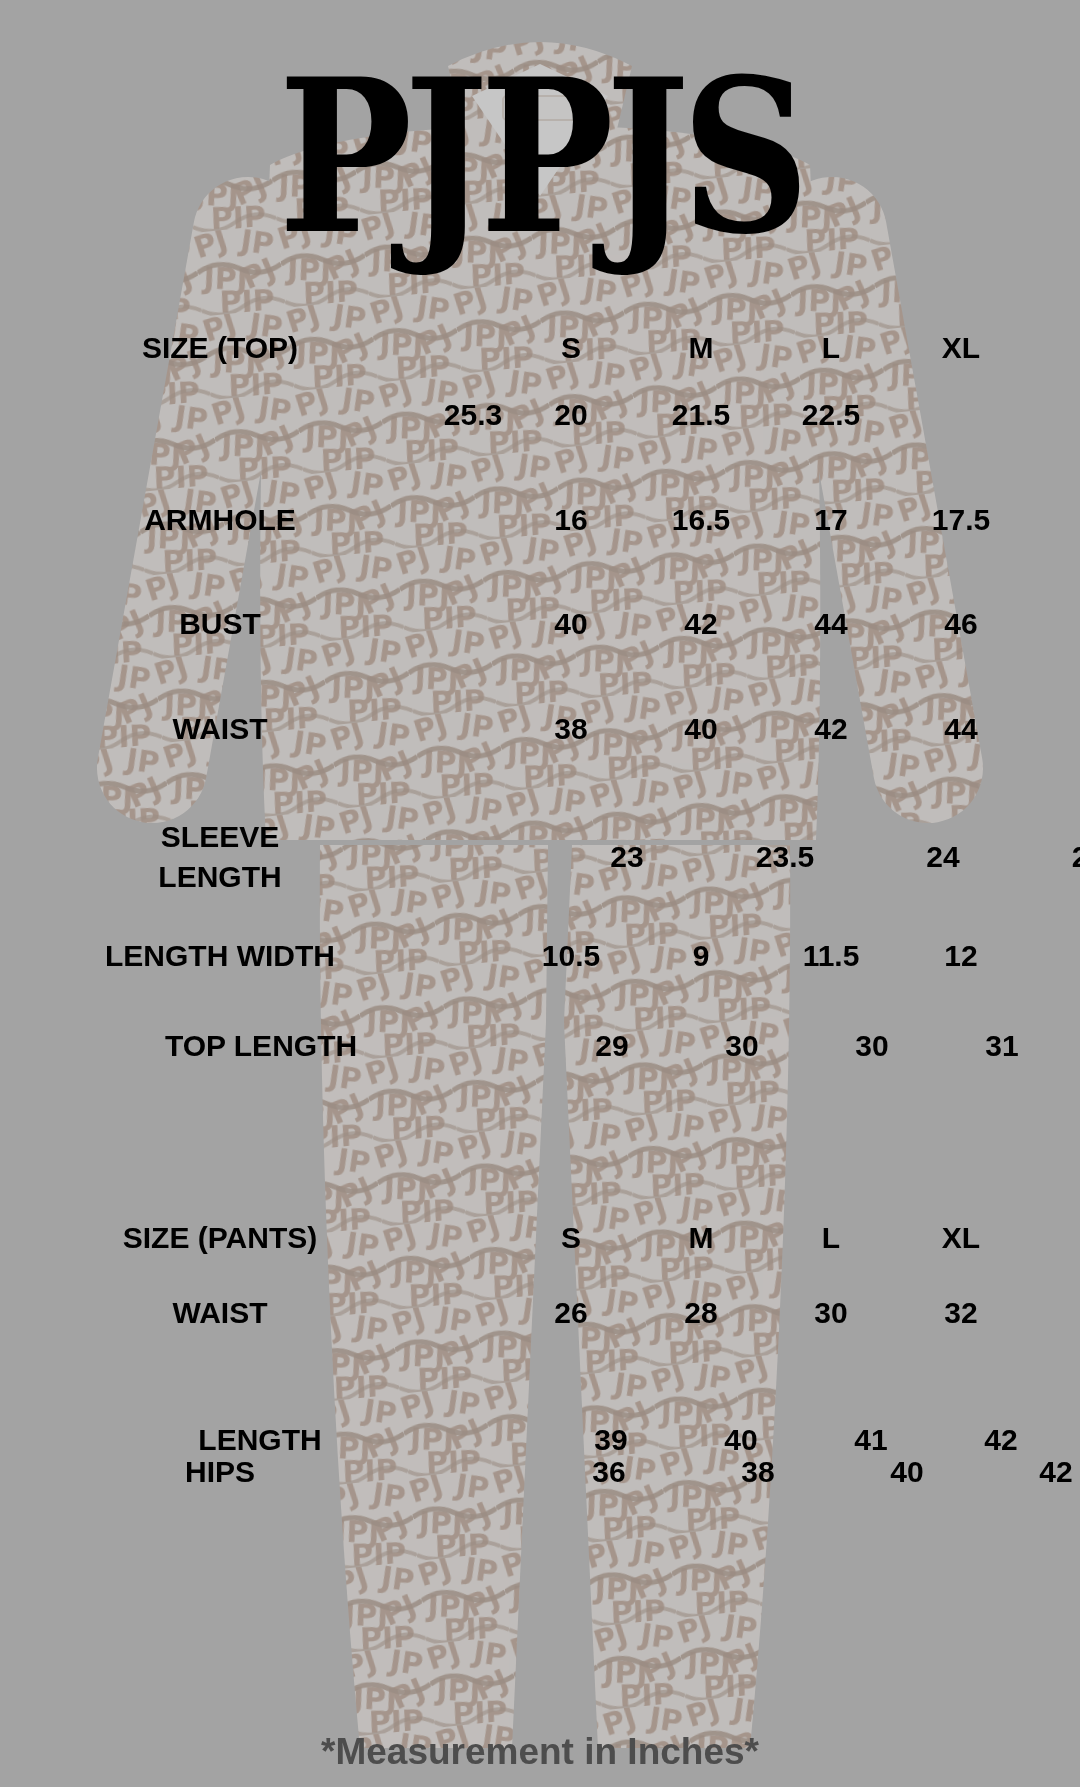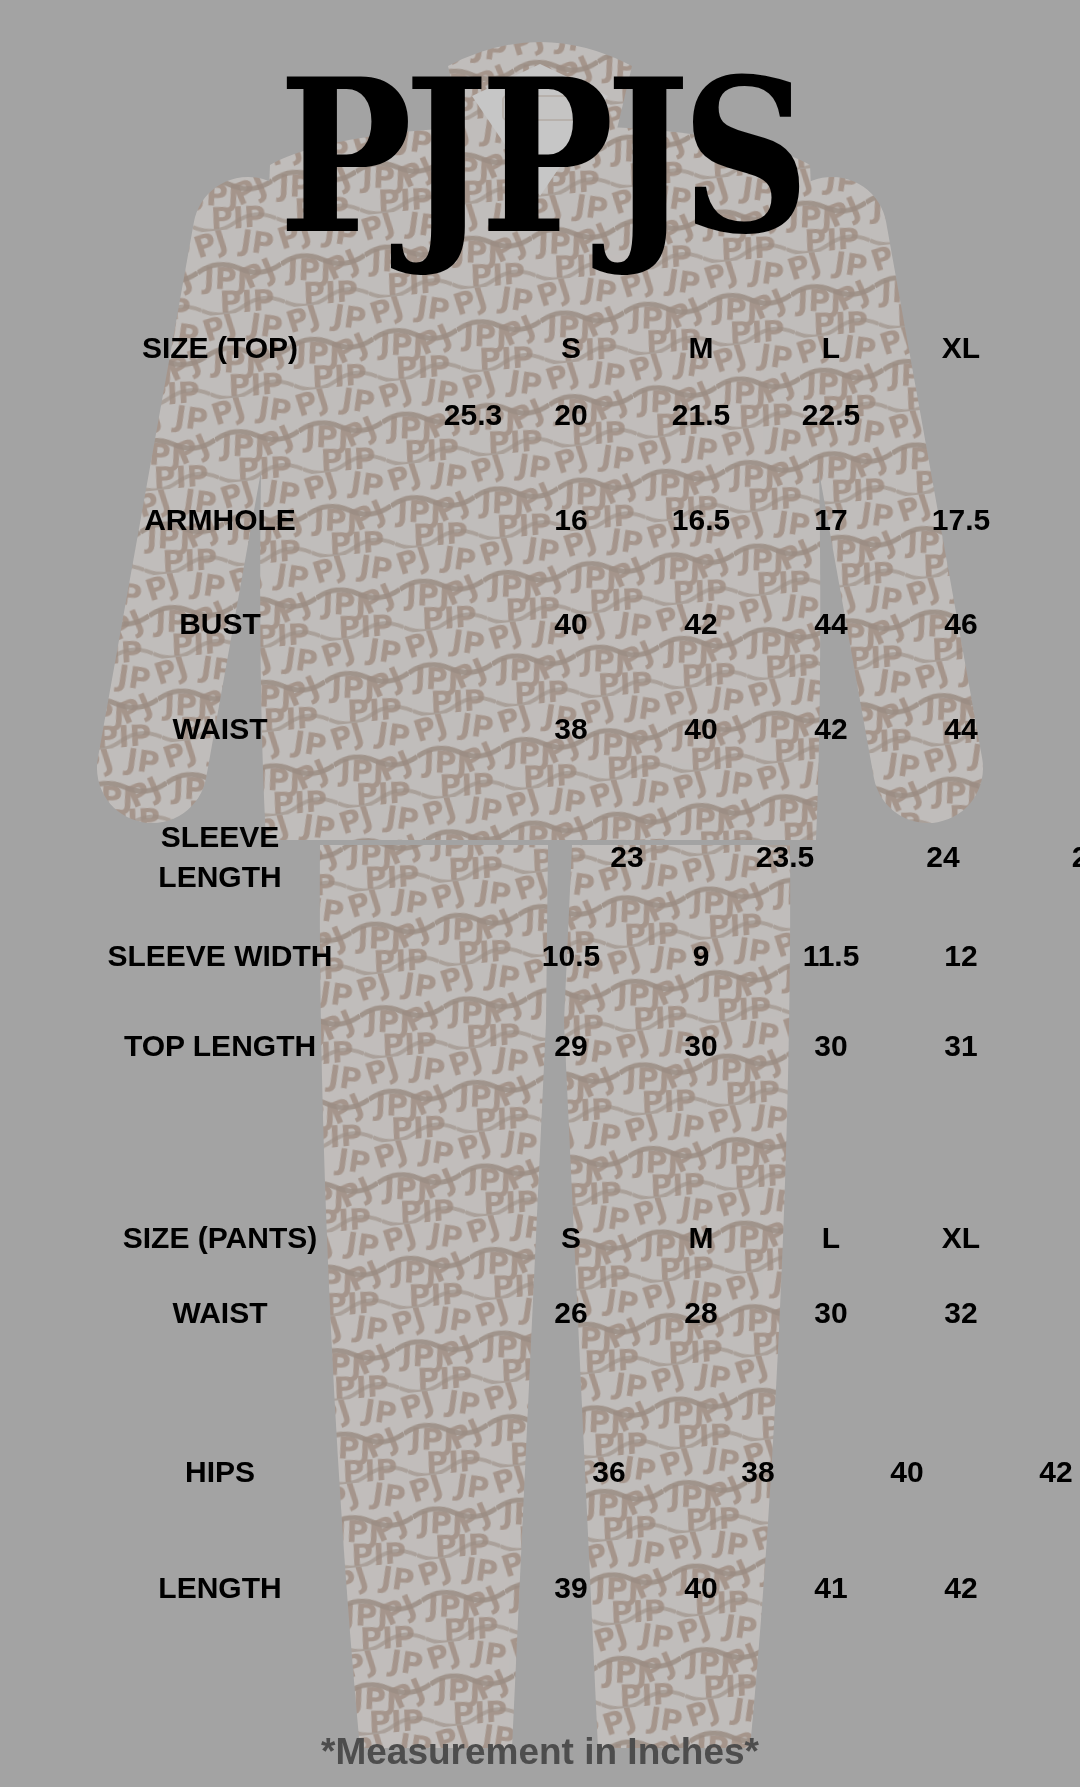--- a/index.html
+++ b/index.html
@@ -33,25 +33,25 @@
   .row-armhole{top:496px;}
   .row-bust{top:600px;}
   .row-waist-top{top:705px;}
   .row-sleeve-length{top:809px;height:96px;gap:28px;}
   .row-sleeve-length .cell{line-height:96px;}
   .row-sleeve-length .two-line{
     line-height:40px;align-self:center;
     padding:0 120px;
   }
   .row-sleeve-width{top:932px;}
-  .row-top-length{top:1022px;}
+  .row-top-length{top:1022px;padding-left:41px;}
   .row-size-pants{top:1214px;}
   .row-waist-pants{top:1289px;}
   .row-hips{top:1448px;gap:19px;}
-  .row-length-pants{top:1564px;}
+  .row-length-pants{top:1416px;padding-left:40px;}
   .footer-note{
     position:absolute;top:1728px;left:0;width:100%;
     text-align:center;font-weight:bold;font-size:37px;line-height:48px;
     color:#4d4d4d;
   }
 </style>
 </head>
 <body>
 
 <div class="canvas">
@@ -139,21 +139,21 @@
   <div class="row row-sleeve-length">
     <div class="cell two-line">SLEEVE LENGTH</div>
     <div class="spacer"></div>
     <div class="cell">23</div>
     <div class="cell">23.5</div>
     <div class="cell">24</div>
     <div class="cell">24.5</div>
   </div>
 
   <div class="row row-sleeve-width">
-    <div class="cell">SLEEVE WIDTH</div>
+    <div class="cell">LENGTH WIDTH</div>
     <div class="spacer"></div>
     <div class="cell">10.5</div>
     <div class="cell">9</div>
     <div class="cell">11.5</div>
     <div class="cell">12</div>
   </div>
 
   <div class="row row-top-length">
     <div class="cell">TOP LENGTH</div>
     <div class="spacer"></div>

